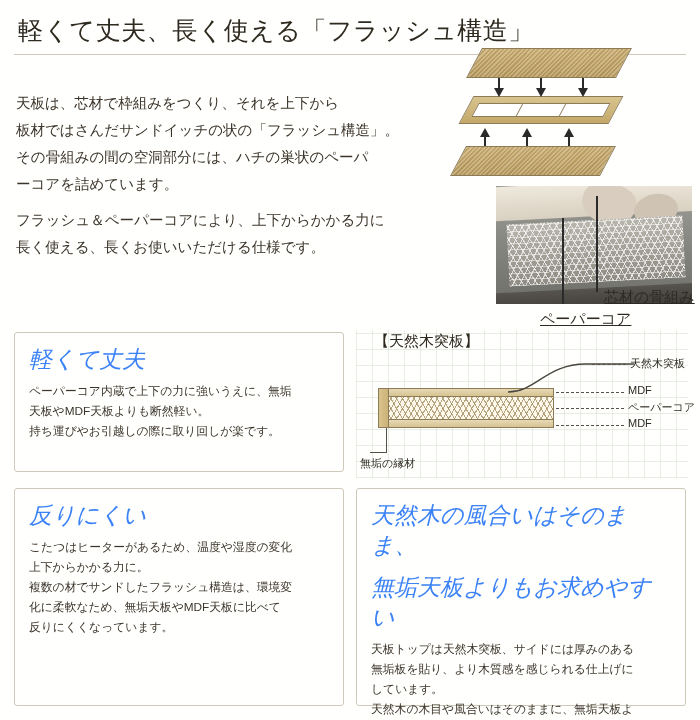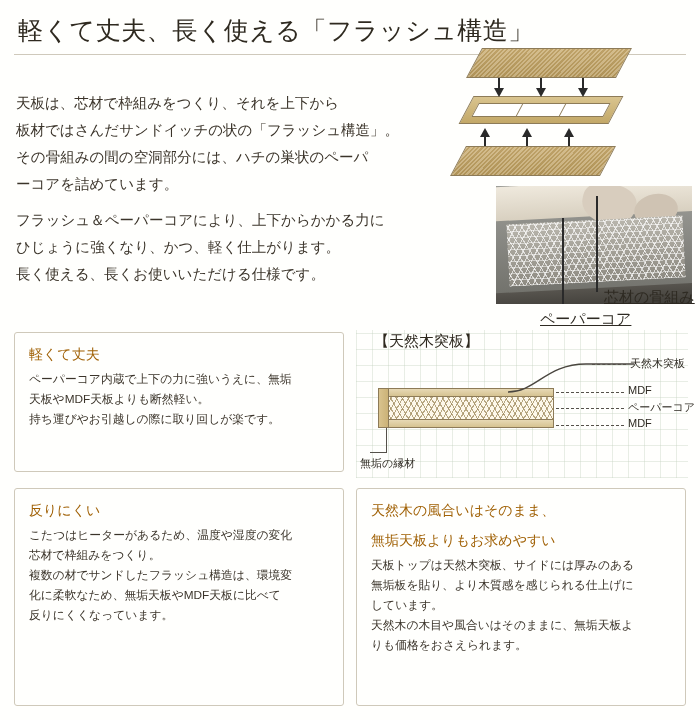--- a/index.html
+++ b/index.html
@@ -172,24 +172,25 @@
 
   
   .box {
     position: absolute;
     border: 1px solid #cfc9ba;
     border-radius: 3px;
     background: #fffffd;
     box-sizing: border-box;
   }
   .box-title {
-    font-size: 14px;
-    color: #a16207;
+    font-size: 23px;
+    color: #3b82f6;
     margin: 0 0 6px 0;
     line-height: 1.3;
+    font-style: italic;
   }
   .box-body {
     font-size: 11.8px;
     line-height: 20px;
     color: #3b342a;
     margin: 0;
   }
   .box-inner { padding: 12px 14px 10px 14px; }
 
   #box-light  { left: 14px;  top: 332px; width: 330px; height: 140px; }
@@ -272,21 +273,20 @@
   <div class="heading">軽くて丈夫、長く使える「フラッシュ構造」</div>
   <div class="heading-rule"></div>
 
   <div class="intro">
     <p>天板は、芯材で枠組みをつくり、それを上下から</p>
     <p>板材ではさんだサンドイッチの状の「フラッシュ構造」。</p>
     <p>その骨組みの間の空洞部分には、ハチの巣状のペーパ</p>
     <p>ーコアを詰めています。</p>
     <div class="gap"></div>
     <p>フラッシュ＆ペーパーコアにより、上下からかかる力に</p>
-    <p>ひじょうに強くなり、かつ、軽く仕上がります。</p>
     <p>長く使える、長くお使いいただける仕様です。</p>
   </div>
 
   <div class="exploded">
     <div class="board top"></div>
     <div class="board frame">
       <div class="inner">
         <div class="cell"></div>
         <div class="cell"></div>
         <div class="cell"></div>
@@ -328,21 +328,21 @@
       <p class="box-body">ペーパーコア内蔵で上下の力に強いうえに、無垢</p>
       <p class="box-body">天板やMDF天板よりも断然軽い。</p>
       <p class="box-body">持ち運びやお引越しの際に取り回しが楽です。</p>
     </div>
   </div>
 
   <div class="box" id="box-warp">
     <div class="box-inner">
       <div class="box-title">反りにくい</div>
       <p class="box-body">こたつはヒーターがあるため、温度や湿度の変化</p>
-      <p class="box-body">芯材で枠組みをつくり。</p>
+      <p class="box-body">上下からかかる力に。</p>
       <p class="box-body">複数の材でサンドしたフラッシュ構造は、環境変</p>
       <p class="box-body">化に柔軟なため、無垢天板やMDF天板に比べて</p>
       <p class="box-body">反りにくくなっています。</p>
     </div>
   </div>
 
   <div class="box" id="box-feel">
     <div class="box-inner">
       <div class="box-title" style="margin-bottom:12px;">天然木の風合いはそのまま、</div>
       <div class="box-title">無垢天板よりもお求めやすい</div>

